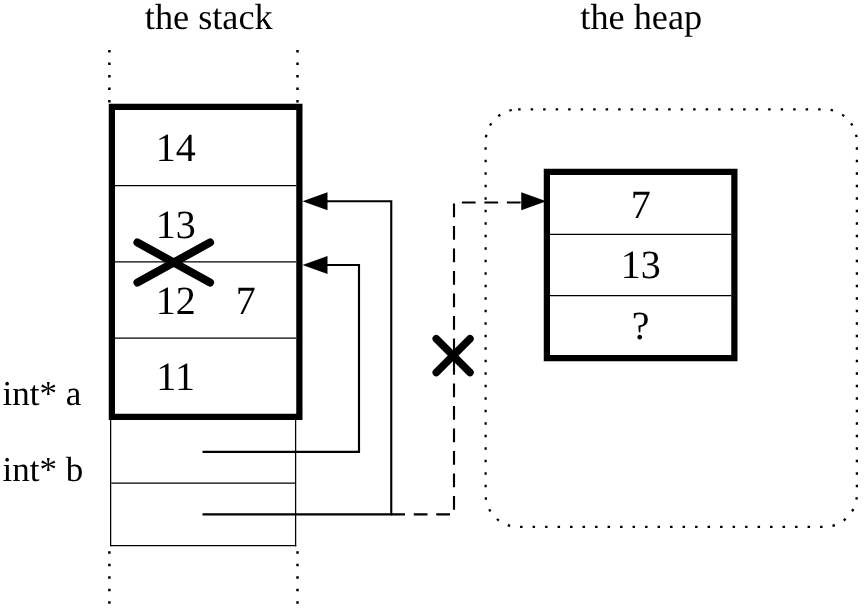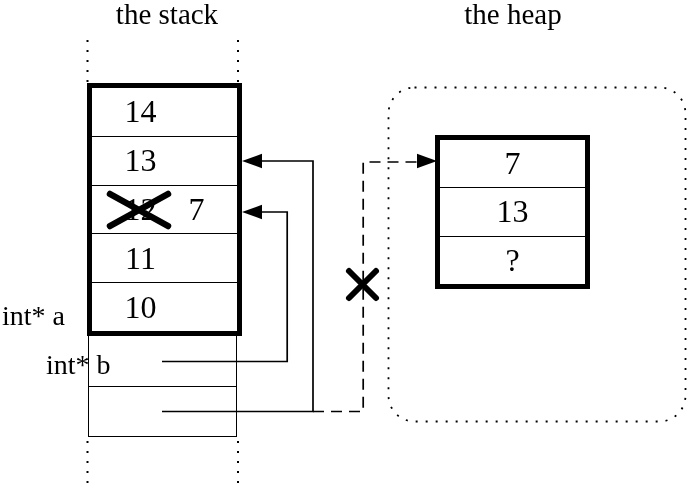--- a/index.html
+++ b/index.html
@@ -65,21 +65,21 @@
 
   .var-label {
     position: absolute;
     left: 2px;
     width: 80px;
     font-size: 28px;
     line-height: 26px;
     white-space: nowrap;
   }
   .var-a { top: 303px; }
-  .var-b { top: 352px; margin-left: 44px; }
+  .var-b { top: 364px; }
   .var-c { top: 402px; }
 
   .heap-box {
     position: absolute;
     left: 435px; top: 135px;
     width: 155px; height: 154px;
     border: 5.5px solid #000;
     box-sizing: border-box;
     display: flex;
     flex-direction: column;
@@ -118,23 +118,20 @@
     <div class="s-cell divided">
       <span>13</span>
     </div>
     <div class="s-cell divided cell-old-new">
       <span>12</span>
       <span>7</span>
     </div>
     <div class="s-cell divided">
       <span>11</span>
     </div>
-    <div class="s-cell divided">
-      <span>10</span>
-    </div>
   </div>
 
   <div class="lower-cells">
     <div class="l-cell"></div>
     <div class="l-cell divided"></div>
   </div>
 
   <div class="var-label var-a">int* a</div>
   <div class="var-label var-b">int* b</div>
 

